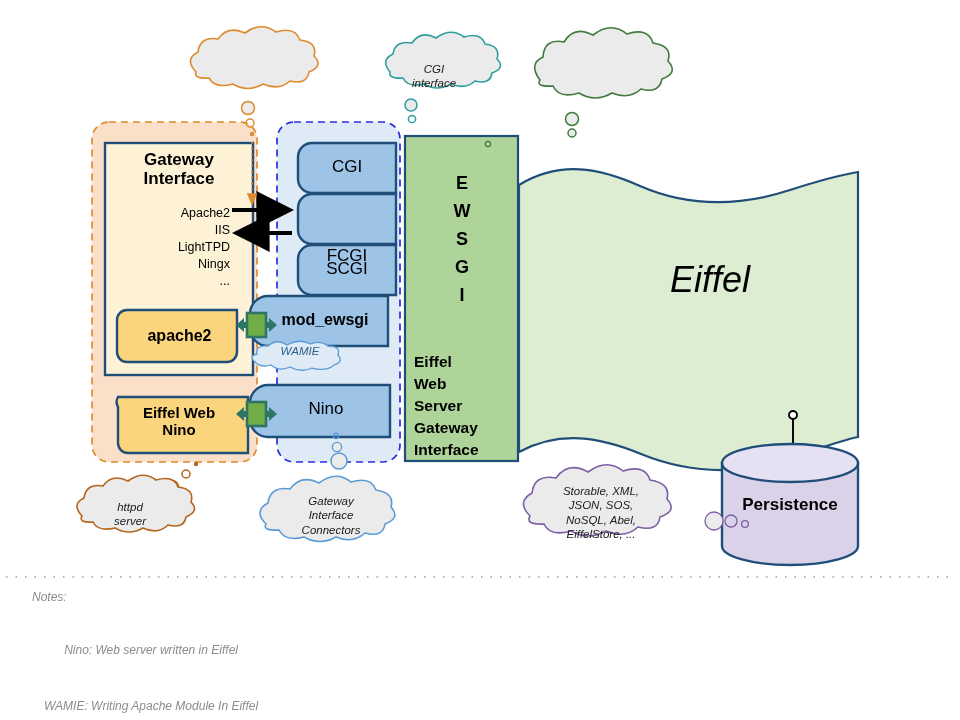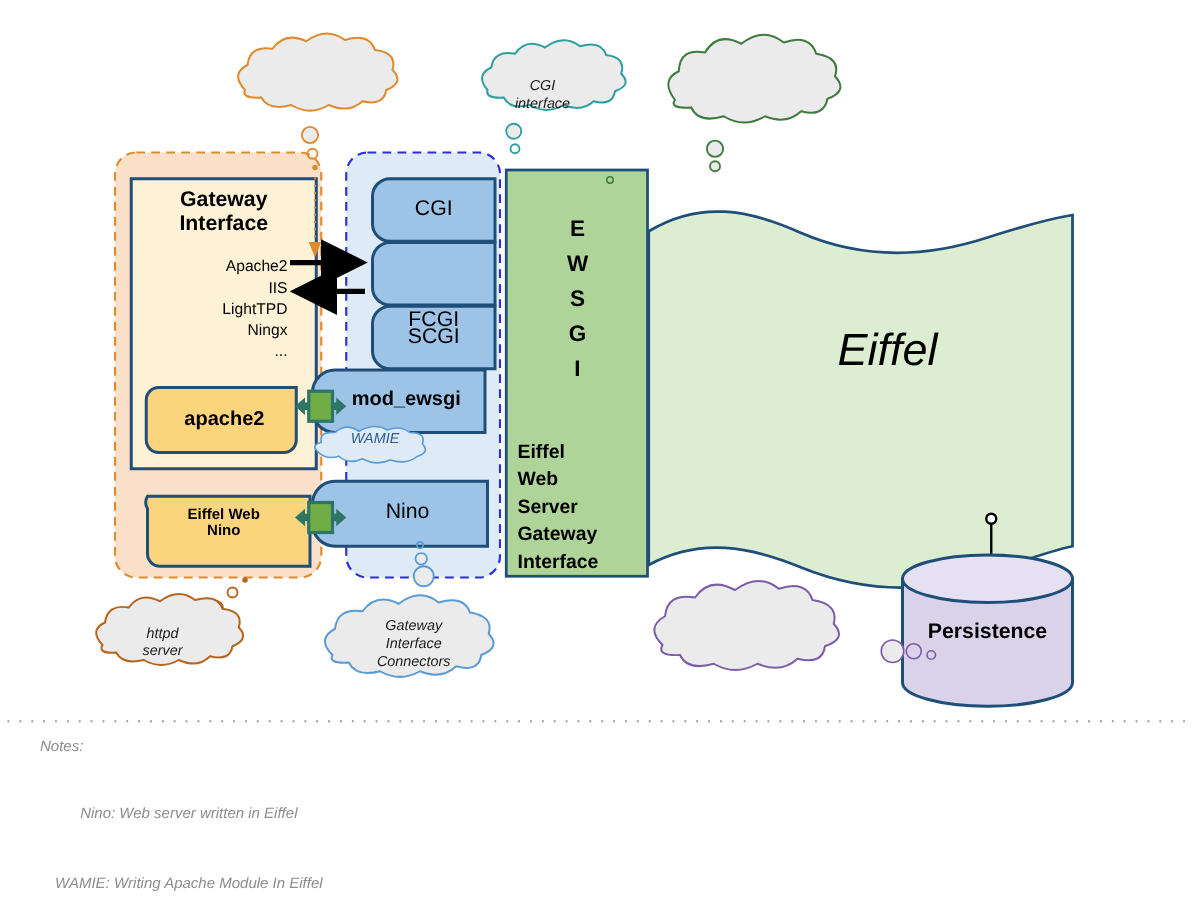--- a/index.html
+++ b/index.html
@@ -158,21 +158,21 @@
   <div class="txt rgt" style="left:105px;top:205px;width:125px;font-size:12.5px;line-height:1.35;">
     <div>Apache2</div>
     <div>IIS</div>
     <div>LightTPD</div>
     <div>Ningx</div>
     <div>...</div>
   </div>
 
   <div class="txt ctr bold" style="left:127px;top:327px;width:105px;font-size:16px;">apache2</div>
 
-  <div class="txt ctr bold" style="left:118px;top:405px;width:122px;font-size:12px;">
+  <div class="txt ctr bold" style="left:118px;top:405px;width:122px;font-size:15px;">
     <div>Eiffel Web</div>
     <div>Nino</div>
   </div>
 
   <div class="txt ctr" style="left:298px;top:157px;width:98px;font-size:17px;">CGI</div>
   <div class="txt ctr" style="left:298px;top:208px;width:98px;font-size:17px;margin-top:38px;">FCGI</div>
   <div class="txt ctr" style="left:298px;top:259px;width:98px;font-size:17px;">SCGI</div>
   <div class="txt ctr bold" style="left:262px;top:311px;width:126px;font-size:16px;">mod_ewsgi</div>
   <div class="txt ctr" style="left:262px;top:399px;width:128px;font-size:17px;">Nino</div>
   <div class="txt ctr ital" style="left:264px;top:345px;width:72px;font-size:11.5px;color:#2E5E8E;">WAMIE</div>
@@ -209,20 +209,26 @@
     <div>httpd</div>
     <div>server</div>
   </div>
 
   <div class="cloudtxt" style="left:272px;top:494px;width:118px;">
     <div>Gateway</div>
     <div>Interface</div>
     <div>Connectors</div>
   </div>
 
+  <div class="cloudtxt" style="left:536px;top:484px;width:130px;">
+    <div>Storable, XML,</div>
+    <div>JSON, SOS,</div>
+    <div>NoSQL, Abel,</div>
+    <div>EiffelStore, ...</div>
+  </div>
 
   <div class="notes" style="left:32px;top:588px;">Notes:</div>
   <div class="notes" style="left:44px;top:604px;">
     <div>Nino: Web server written in Eiffel</div>
     <div>WAMIE: Writing Apache Module In Eiffel</div>
     
     
   </div>
 
 </div>

